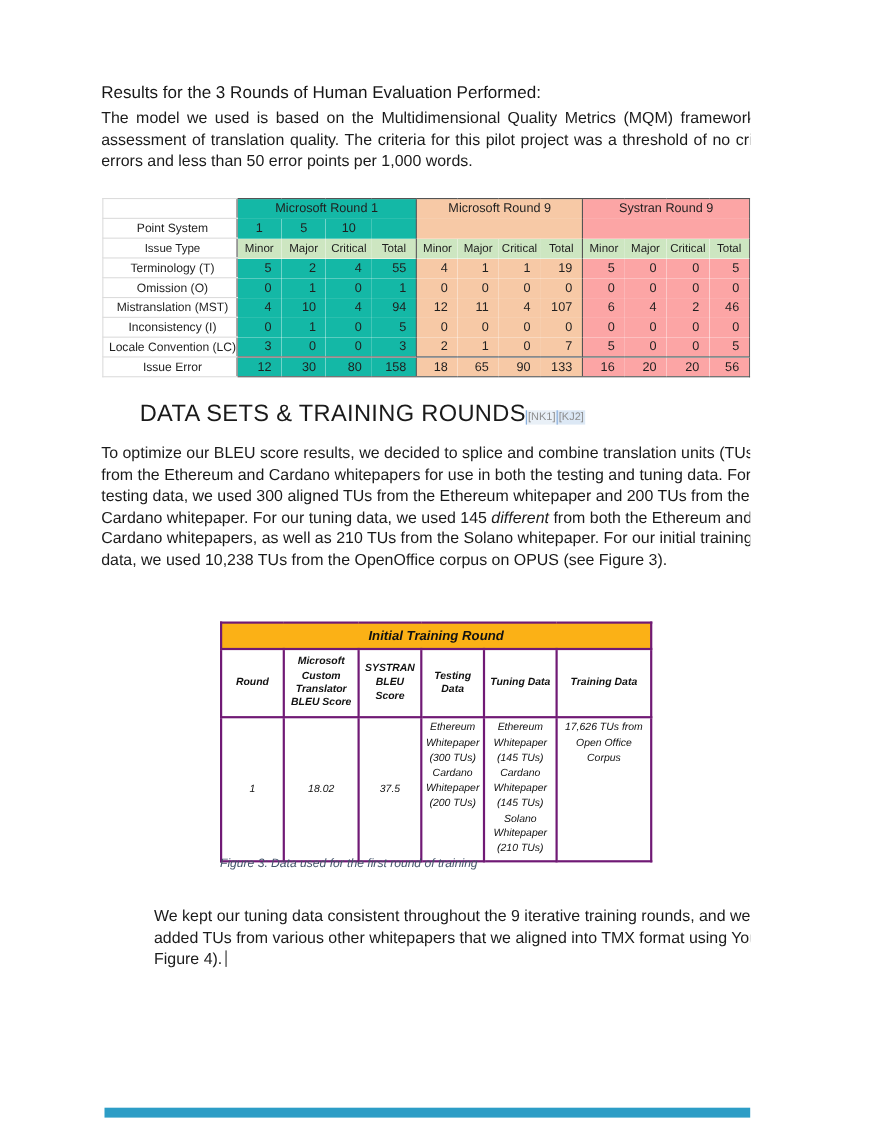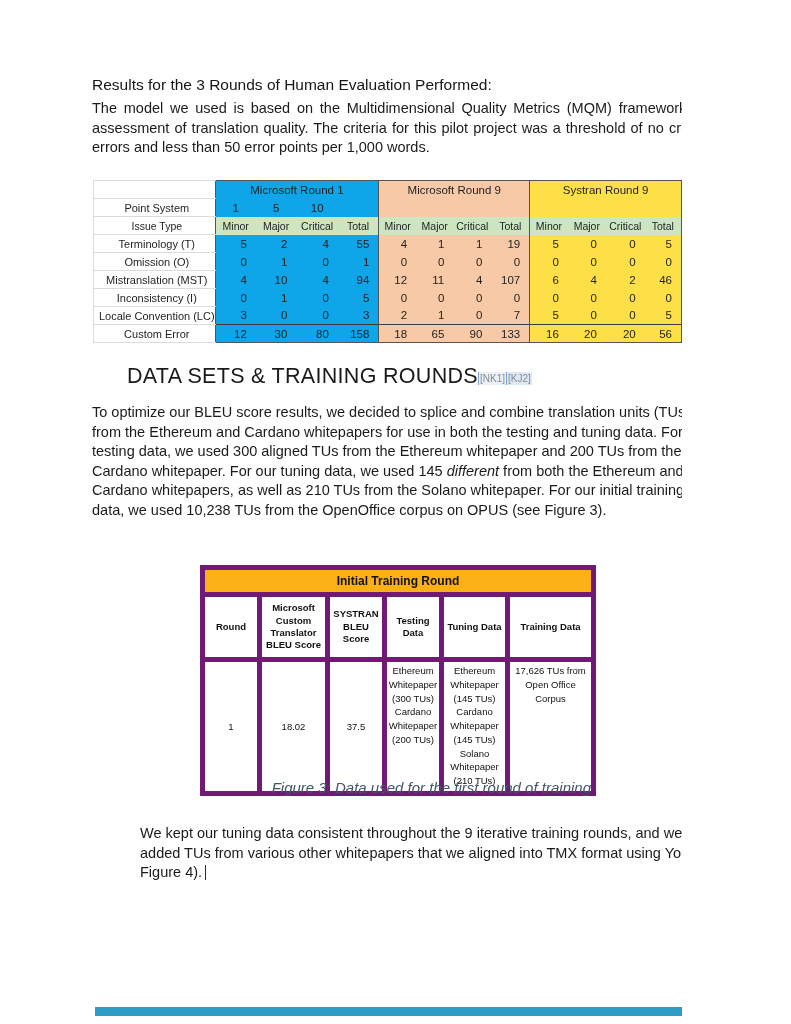--- a/index.html
+++ b/index.html
@@ -16,40 +16,40 @@
   .h2{position:absolute;left:91px;top:364px;font-size:21.5px;font-weight:400;color:#1a1a1a;letter-spacing:.3px;margin-left:36px;}
   .cmark{font-size:10px;color:#8c8c8c;letter-spacing:0;vertical-align:1px;padding:1px 1px;background:#e9f0f7;border-left:1px solid #7da7d9;}
   .cmark.m2{background:#dcE8f5;}
 
   
   #mqm{position:absolute;left:93px;top:180px;border-collapse:collapse;table-layout:fixed;font-size:11.5px;color:#1f1f1f;}
   #mqm td{height:17px;padding:0;white-space:nowrap;overflow:hidden;}
   #mqm td.lab{text-align:center;padding-left:5px;border:1px solid #dcdcdc;border-right:none;background:#fff;font-size:11px;}
   #mqm td.num{text-align:right;padding-right:9px;}
   #mqm td.ctr{text-align:center;}
-  .g1{background:#0ea5e9;margin-left:16px;}
+  .g1{background:#14b8a6;margin-left:16px;}
   .g2{background:#F7C9A6;}
-  .g3{background:#fde047;margin-left:24px;}
+  .g3{background:#fca5a5;margin-left:24px;}
   .grn{background:#CDE6C1;}
   #mqm td.gl{border-left:1px solid #545454;}
   #mqm td.gr{border-right:1px solid #545454;}
   #mqm tr.names td.band{border-top:1px solid #545454;font-size:11.5px;}
   #mqm tr.sev td{font-size:10.5px;}
   #mqm tr.total td{border-top:1px solid #3c3c3c;border-bottom:1px solid #545454;}
   #mqm tr.total td.lab{border-bottom:1px solid #dcdcdc;}
 
   
   #train{position:absolute;left:200px;top:565px;border-collapse:collapse;table-layout:fixed;font-size:9.5px;color:#111;text-align:center;border:2px solid #111;}
-  #train td{border:5px solid #701a75;padding:1px;}
+  #train td{border:2px solid #701a75;padding:1px;font-style:italic;}
   #train td.banner{background:#FBB116;font-weight:700;font-size:12px;height:20px;}
   #train tr.thdr td{height:58px;font-weight:700;white-space:pre-line;line-height:1.3;vertical-align:middle;}
   #train tr.tdata td{height:126px;white-space:pre-line;line-height:1.45;vertical-align:middle;}
   #train tr.tdata td.vtop{vertical-align:top;padding-top:2px;}
 
-  .caption{position:absolute;left:200px;top:779px;width:391px;text-align:right;font-style:italic;font-size:15px;color:#44546A;}
+  .caption{position:absolute;left:200px;top:779px;width:391px;text-align:left;font-style:italic;font-size:11px;color:#44546A;}
 
   .caret{display:inline-block;width:1px;height:15px;background:#2b2b2b;margin-left:3px;vertical-align:-3px;}
   .nextbar{position:absolute;left:95px;top:1007px;width:616px;height:9px;background:#2D9DC6;}
 </style>
 </head>
 <body>
 
 <div class="page">
 
   <div class="h1">Results for the 3 Rounds of Human Evaluation Performed:</div>
@@ -173,21 +173,21 @@
         <td class="g2 gl num">2</td>
         <td class="g2 num">1</td>
         <td class="g2 num">0</td>
         <td class="g2 num">7</td>
         <td class="g3 gl num">5</td>
         <td class="g3 num">0</td>
         <td class="g3 num">0</td>
         <td class="g3 gr num">5</td>
       </tr>
       <tr class="total">
-        <td class="lab">Custom Error</td>
+        <td class="lab">Issue Error</td>
         <td class="g1 gl num">12</td>
         <td class="g1 num">30</td>
         <td class="g1 num">80</td>
         <td class="g1 num">158</td>
         <td class="g2 gl num">18</td>
         <td class="g2 num">65</td>
         <td class="g2 num">90</td>
         <td class="g2 num">133</td>
         <td class="g3 gl num">16</td>
         <td class="g3 num">20</td>

